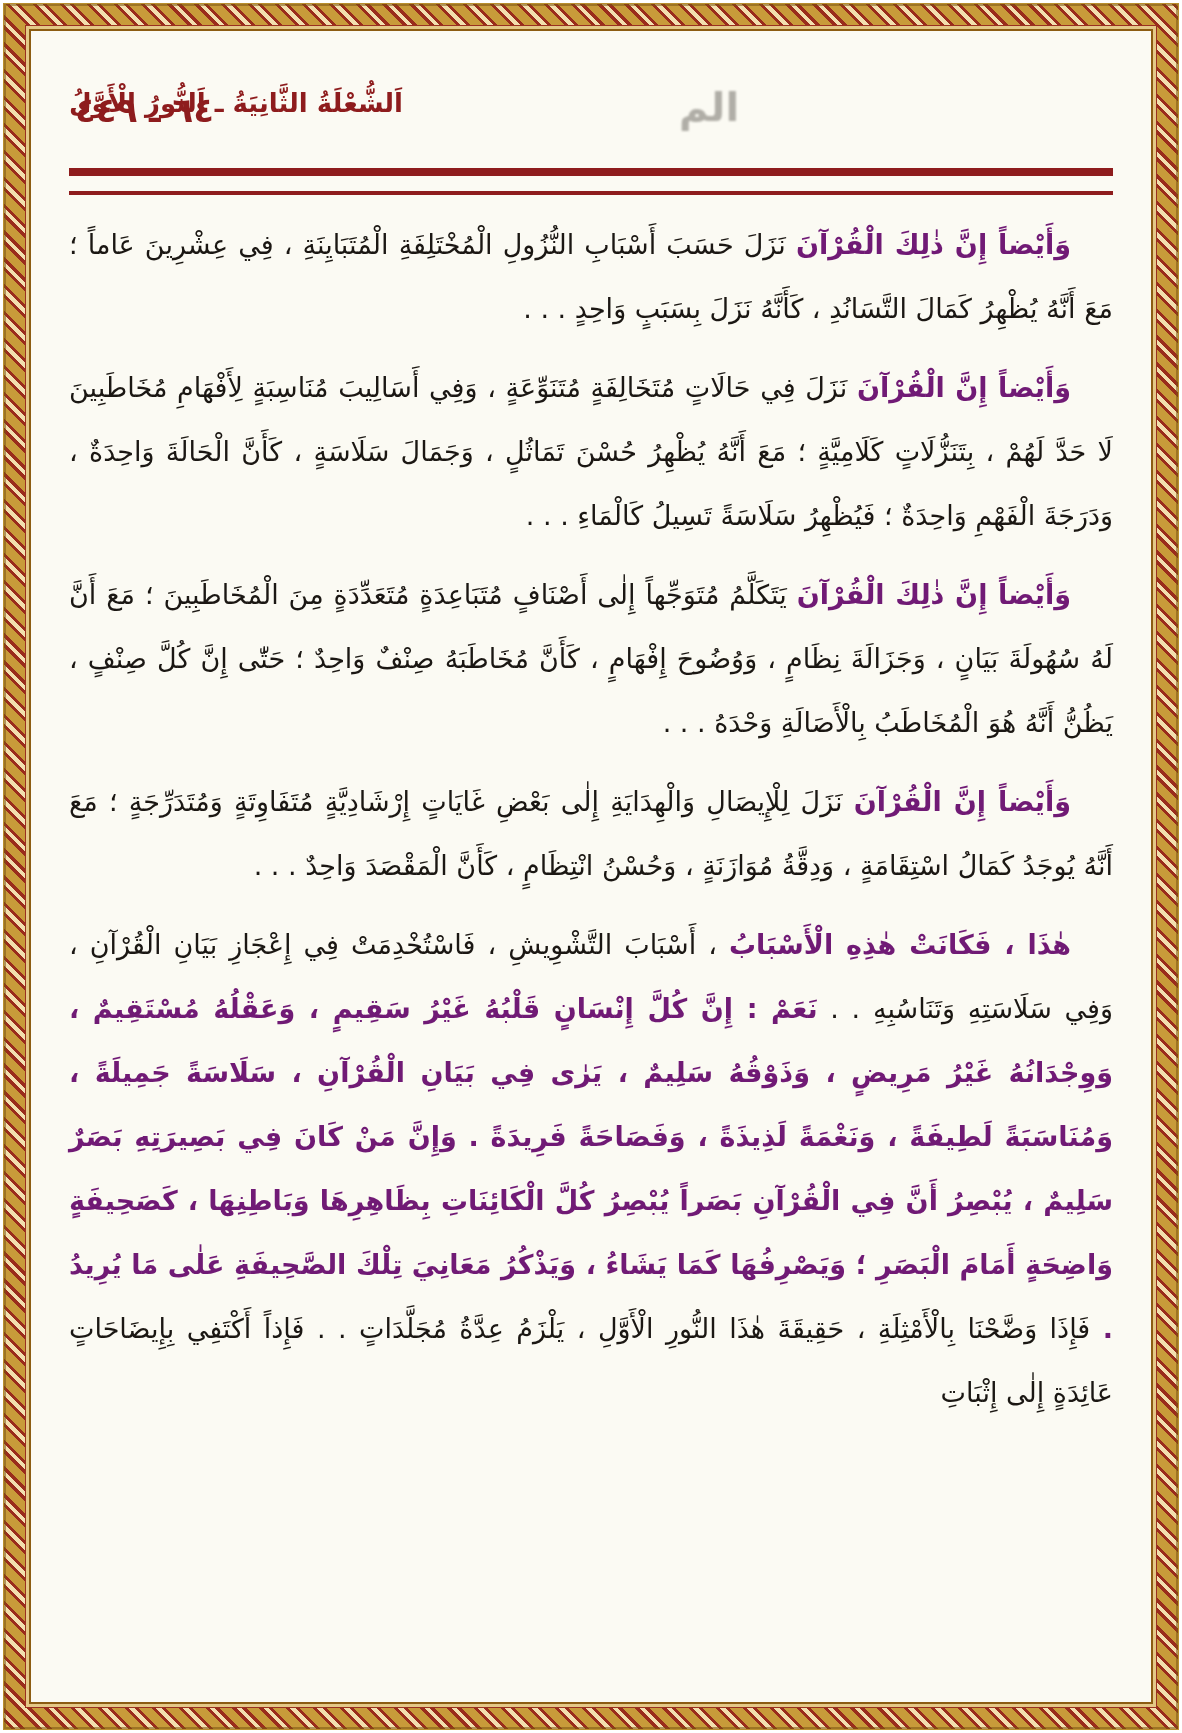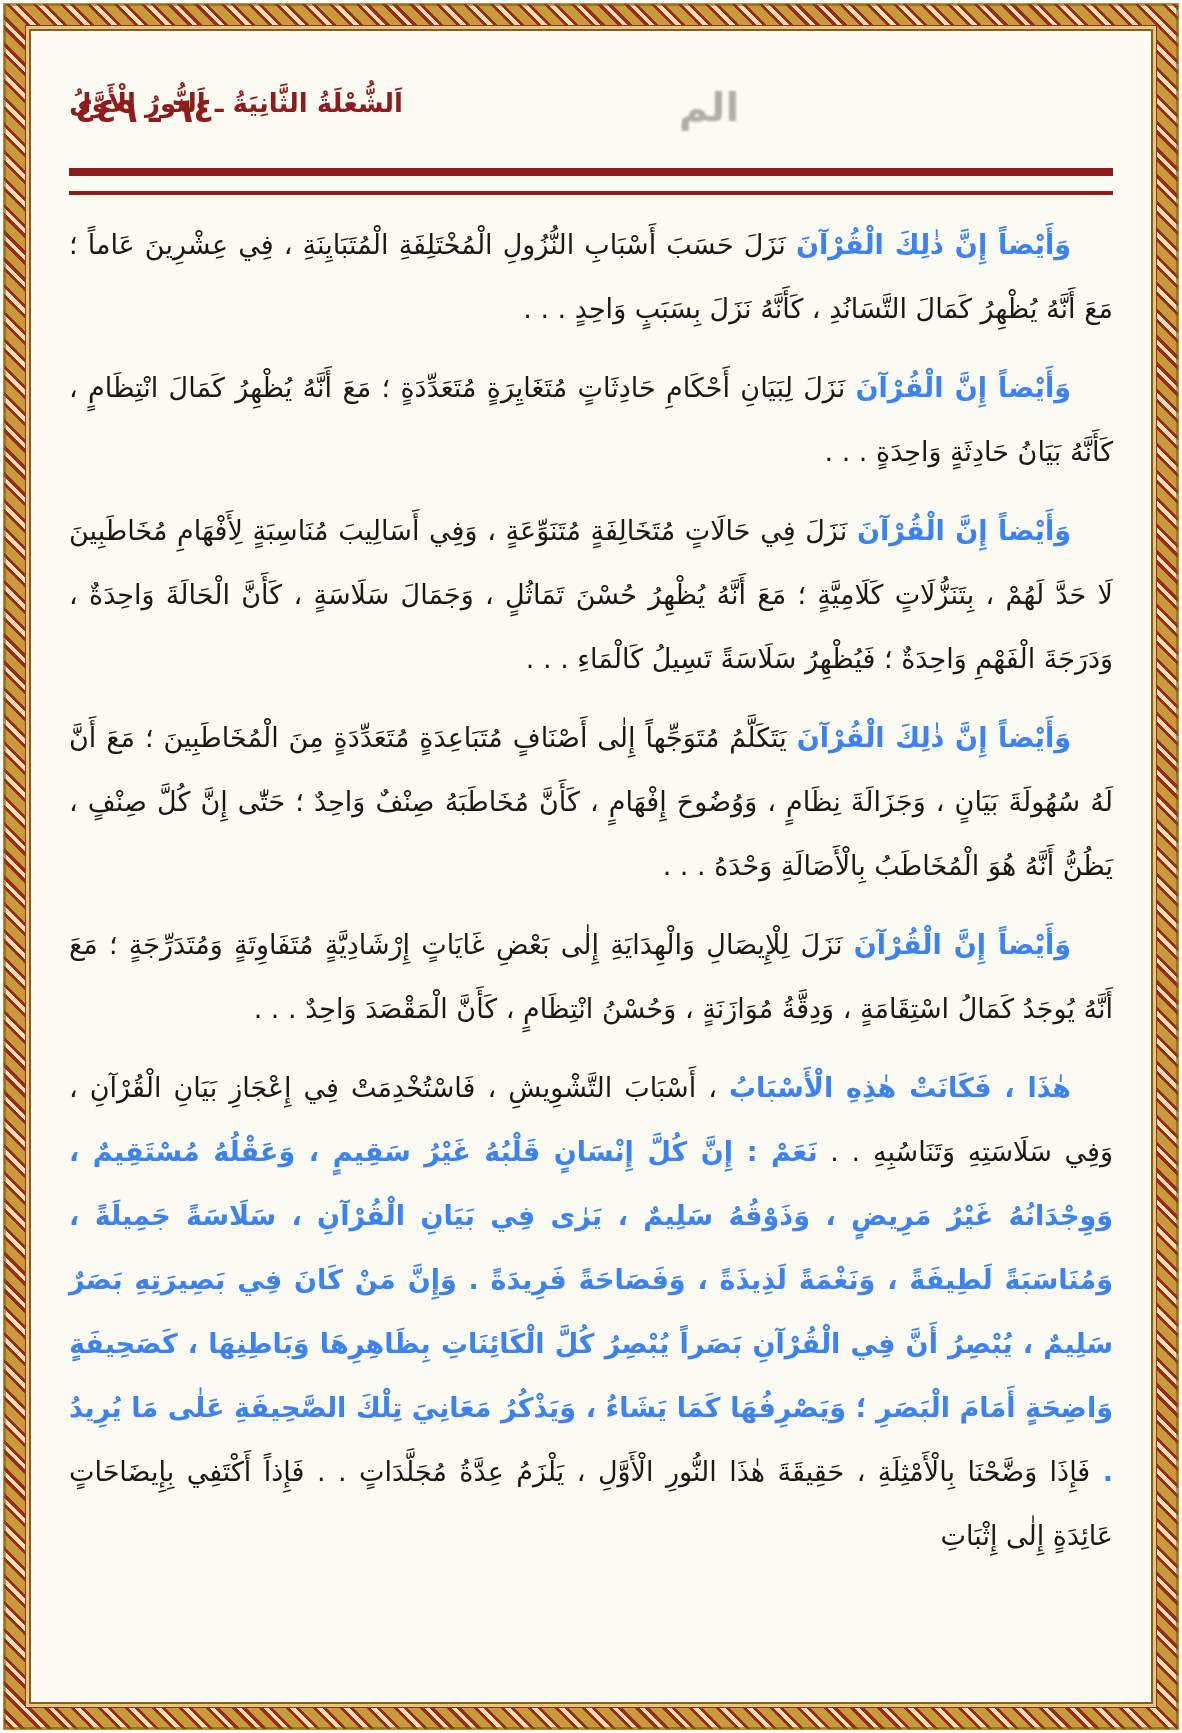--- a/index.html
+++ b/index.html
@@ -68,41 +68,40 @@
     direction:rtl;
     text-align:justify;
     font-size:27px;
     line-height:64px;
     color:#1b1713;
   }
   .page-body p {
     margin:0 0 15px 0;
     text-indent:42px;
   }
-  .page-body .red  { color:#3b82f6; font-weight:bold; }
+  .page-body .red  { color:#701a75; font-weight:bold; }
   .page-body .black{ color:#1b1713; }
 </style>
 </head>
 <body>
 
 <div class="page">
   <div class="frame"></div>
   <div class="frame-inner"></div>
 
   <div class="content">
     <div class="page-header">
       <div class="bleed-watermark">الم</div>
       <div class="page-number">٦٤ ـ ٤٤٩</div>
       <div class="page-title">اَلشُّعْلَةُ الثَّانِيَةُ ـ اَلنُّورُ الْأَوَّلُ</div>
     </div>
 
     <div class="double-rule"></div>
 
     <div class="page-body">
         <p><span class="red">وَأَيْضاً إِنَّ ذٰلِكَ الْقُرْآنَ</span><span class="black"> نَزَلَ حَسَبَ أَسْبَابِ النُّزُولِ الْمُخْتَلِفَةِ الْمُتَبَايِنَةِ ، فِي عِشْرِينَ عَاماً ؛ مَعَ أَنَّهُ يُظْهِرُ كَمَالَ التَّسَانُدِ ، كَأَنَّهُ نَزَلَ بِسَبَبٍ وَاحِدٍ . . .</span></p>
-        <p><span class="red">وَأَيْضاً إِنَّ الْقُرْآنَ</span><span class="black"> نَزَلَ لِبَيَانِ أَحْكَامِ حَادِثَاتٍ مُتَغَايِرَةٍ مُتَعَدِّدَةٍ ؛ مَعَ أَنَّهُ يُظْهِرُ كَمَالَ انْتِظَامٍ ، كَأَنَّهُ بَيَانُ حَادِثَةٍ وَاحِدَةٍ . . .</span></p>
         <p><span class="red">وَأَيْضاً إِنَّ الْقُرْآنَ</span><span class="black"> نَزَلَ فِي حَالَاتٍ مُتَخَالِفَةٍ مُتَنَوِّعَةٍ ، وَفِي أَسَالِيبَ مُنَاسِبَةٍ لِأَفْهَامِ مُخَاطَبِينَ لَا حَدَّ لَهُمْ ، بِتَنَزُّلَاتٍ كَلَامِيَّةٍ ؛ مَعَ أَنَّهُ يُظْهِرُ حُسْنَ تَمَاثُلٍ ، وَجَمَالَ سَلَاسَةٍ ، كَأَنَّ الْحَالَةَ وَاحِدَةٌ ، وَدَرَجَةَ الْفَهْمِ وَاحِدَةٌ ؛ فَيُظْهِرُ سَلَاسَةً تَسِيلُ كَالْمَاءِ . . .</span></p>
         <p><span class="red">وَأَيْضاً إِنَّ ذٰلِكَ الْقُرْآنَ</span><span class="black"> يَتَكَلَّمُ مُتَوَجِّهاً إِلٰى أَصْنَافٍ مُتَبَاعِدَةٍ مُتَعَدِّدَةٍ مِنَ الْمُخَاطَبِينَ ؛ مَعَ أَنَّ لَهُ سُهُولَةَ بَيَانٍ ، وَجَزَالَةَ نِظَامٍ ، وَوُضُوحَ إِفْهَامٍ ، كَأَنَّ مُخَاطَبَهُ صِنْفٌ وَاحِدٌ ؛ حَتّٰى إِنَّ كُلَّ صِنْفٍ ، يَظُنُّ أَنَّهُ هُوَ الْمُخَاطَبُ بِالْأَصَالَةِ وَحْدَهُ . . .</span></p>
         <p><span class="red">وَأَيْضاً إِنَّ الْقُرْآنَ</span><span class="black"> نَزَلَ لِلْإِيصَالِ وَالْهِدَايَةِ إِلٰى بَعْضِ غَايَاتٍ إِرْشَادِيَّةٍ مُتَفَاوِتَةٍ وَمُتَدَرِّجَةٍ ؛ مَعَ أَنَّهُ يُوجَدُ كَمَالُ اسْتِقَامَةٍ ، وَدِقَّةُ مُوَازَنَةٍ ، وَحُسْنُ انْتِظَامٍ ، كَأَنَّ الْمَقْصَدَ وَاحِدٌ . . .</span></p>
         <p><span class="red">هٰذَا ، فَكَانَتْ هٰذِهِ الْأَسْبَابُ</span><span class="black"> ، أَسْبَابَ التَّشْوِيشِ ، فَاسْتُخْدِمَتْ فِي إِعْجَازِ بَيَانِ الْقُرْآنِ ، وَفِي سَلَاسَتِهِ وَتَنَاسُبِهِ . . </span><span class="red">نَعَمْ : إِنَّ كُلَّ إِنْسَانٍ قَلْبُهُ غَيْرُ سَقِيمٍ ، وَعَقْلُهُ مُسْتَقِيمٌ ، وَوِجْدَانُهُ غَيْرُ مَرِيضٍ ، وَذَوْقُهُ سَلِيمٌ ، يَرٰى فِي بَيَانِ الْقُرْآنِ ، سَلَاسَةً جَمِيلَةً ، وَمُنَاسَبَةً لَطِيفَةً ، وَنَغْمَةً لَذِيذَةً ، وَفَصَاحَةً فَرِيدَةً . وَإِنَّ مَنْ كَانَ فِي بَصِيرَتِهِ بَصَرٌ سَلِيمٌ ، يُبْصِرُ أَنَّ فِي الْقُرْآنِ بَصَراً يُبْصِرُ كُلَّ الْكَائِنَاتِ بِظَاهِرِهَا وَبَاطِنِهَا ، كَصَحِيفَةٍ وَاضِحَةٍ أَمَامَ الْبَصَرِ ؛ وَيَصْرِفُهَا كَمَا يَشَاءُ ، وَيَذْكُرُ مَعَانِيَ تِلْكَ الصَّحِيفَةِ عَلٰى مَا يُرِيدُ .</span><span class="black"> فَإِذَا وَضَّحْنَا بِالْأَمْثِلَةِ ، حَقِيقَةَ هٰذَا النُّورِ الْأَوَّلِ ، يَلْزَمُ عِدَّةُ مُجَلَّدَاتٍ . . فَإِذاً أَكْتَفِي بِإِيضَاحَاتٍ عَائِدَةٍ إِلٰى إِثْبَاتِ</span></p>
       </div>
   </div>
 </div>
 
 </body></html>

